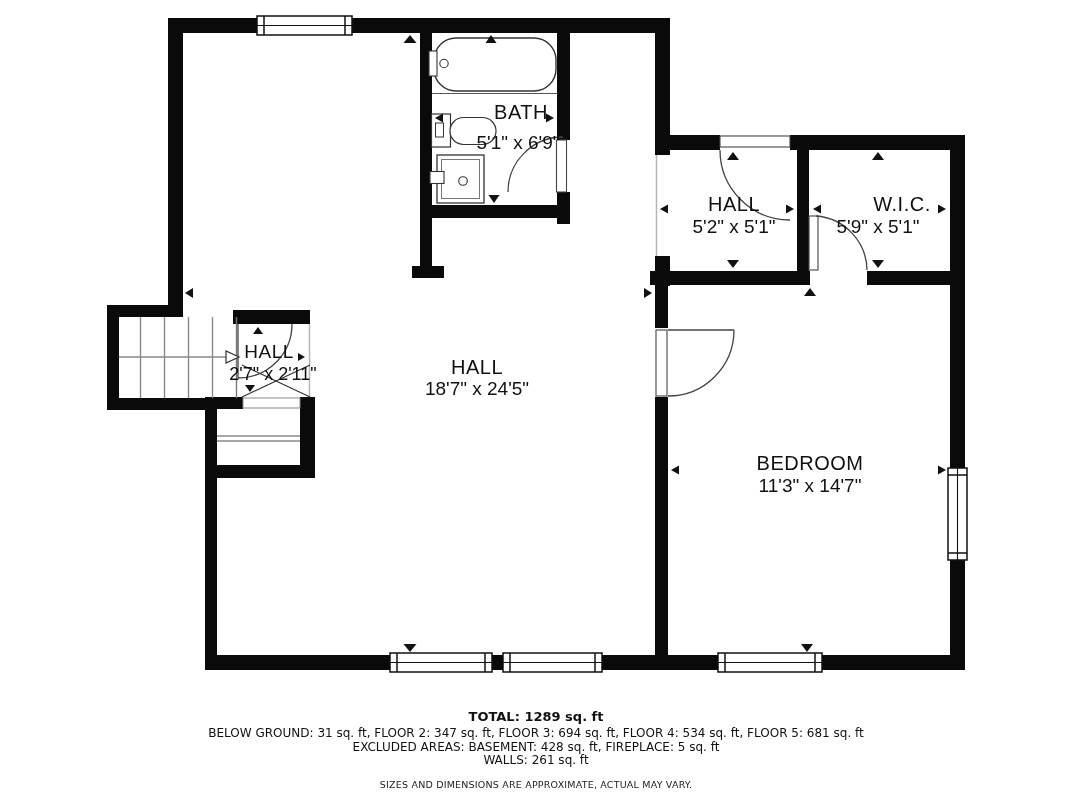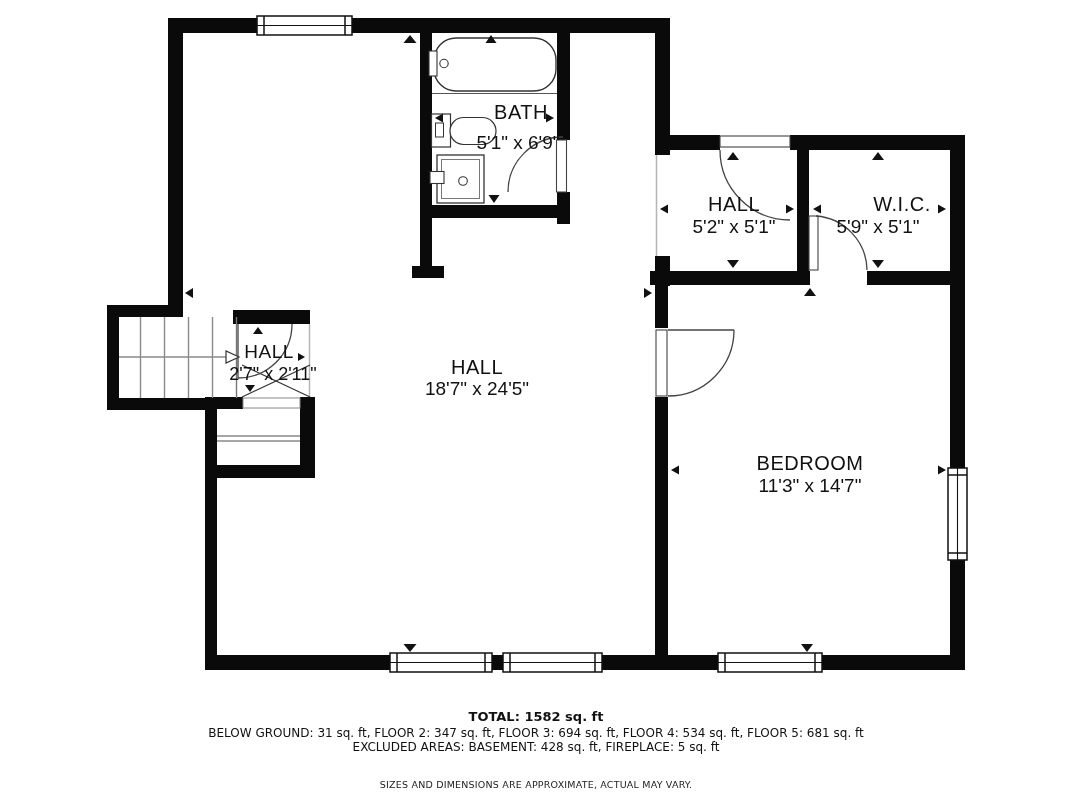--- a/index.html
+++ b/index.html
@@ -201,18 +201,19 @@
 
   <div class="lbl room-name small" style="left:269px;top:352px;">HALL</div>
   <div class="lbl room-dims small" style="left:273px;top:374px;">2'7" x 2'11"</div>
 
   <div class="lbl room-name" style="left:477px;top:367px;">HALL</div>
   <div class="lbl room-dims" style="left:477px;top:389px;">18'7" x 24'5"</div>
 
   <div class="lbl room-name" style="left:810px;top:463px;text-align:center;">BEDROOM</div>
   <div class="lbl room-dims" style="left:810px;top:486px;">11'3" x 14'7"</div>
 
-  <div class="footer f-total">TOTAL: 1582 sq. ft</div>
+  <div class="footer f-total">TOTAL: 1289 sq. ft</div>
   <div class="footer f-floors">BELOW GROUND: 31 sq. ft, FLOOR 2: 347 sq. ft, FLOOR 3: 694 sq. ft, FLOOR 4: 534 sq. ft, FLOOR 5: 681 sq. ft</div>
   <div class="footer f-excluded">EXCLUDED AREAS: BASEMENT: 428 sq. ft, FIREPLACE: 5 sq. ft</div>
+  <div class="footer f-walls">WALLS: 261 sq. ft</div>
   <div class="footer f-disclaimer">SIZES AND DIMENSIONS ARE APPROXIMATE, ACTUAL MAY VARY.</div>
 
 </div>
 
 </body></html>

